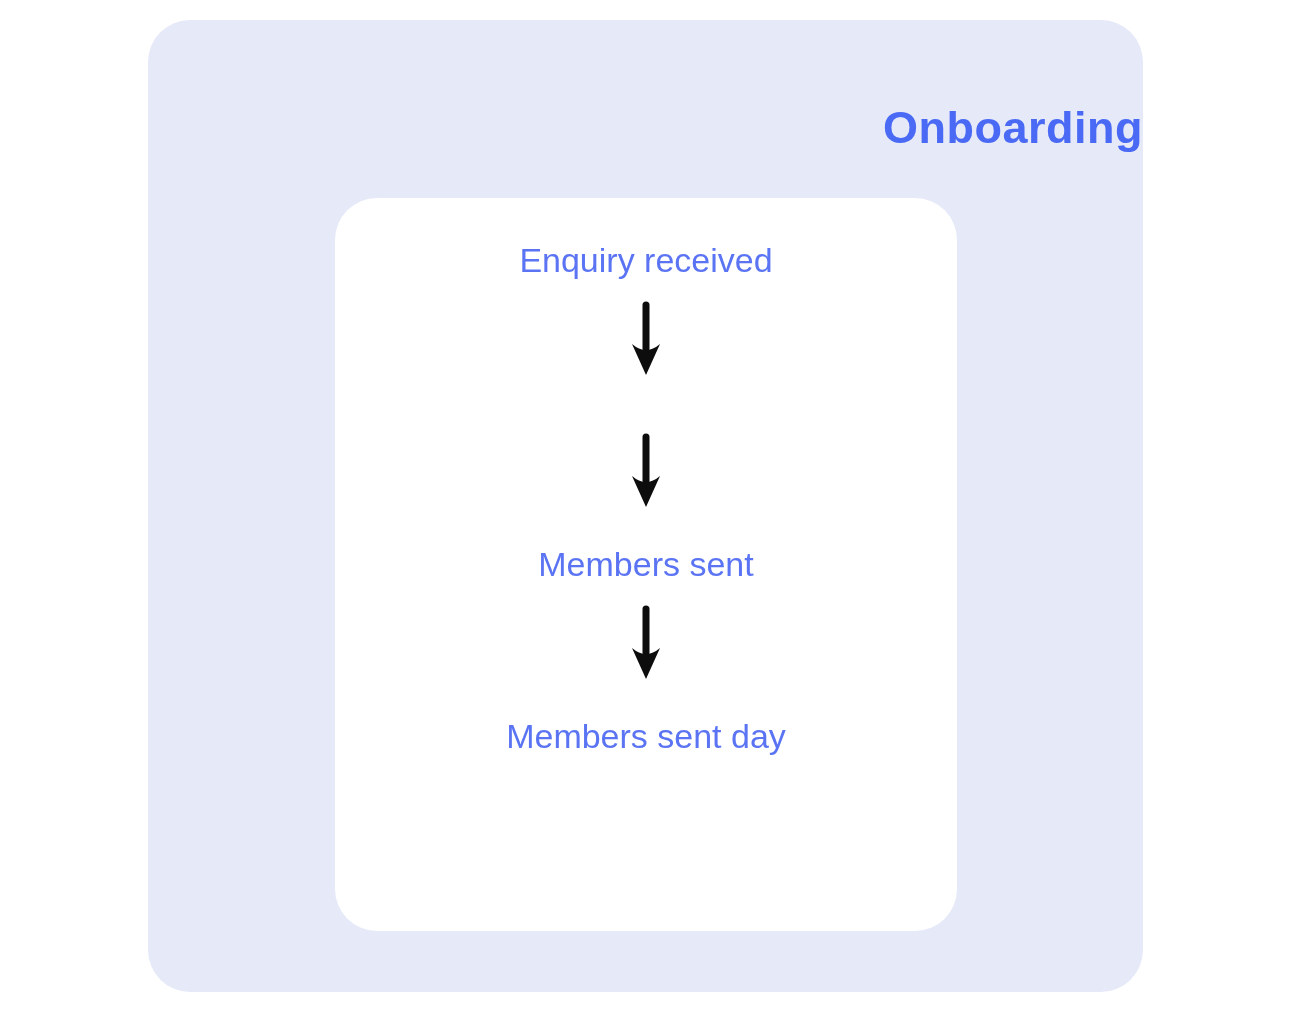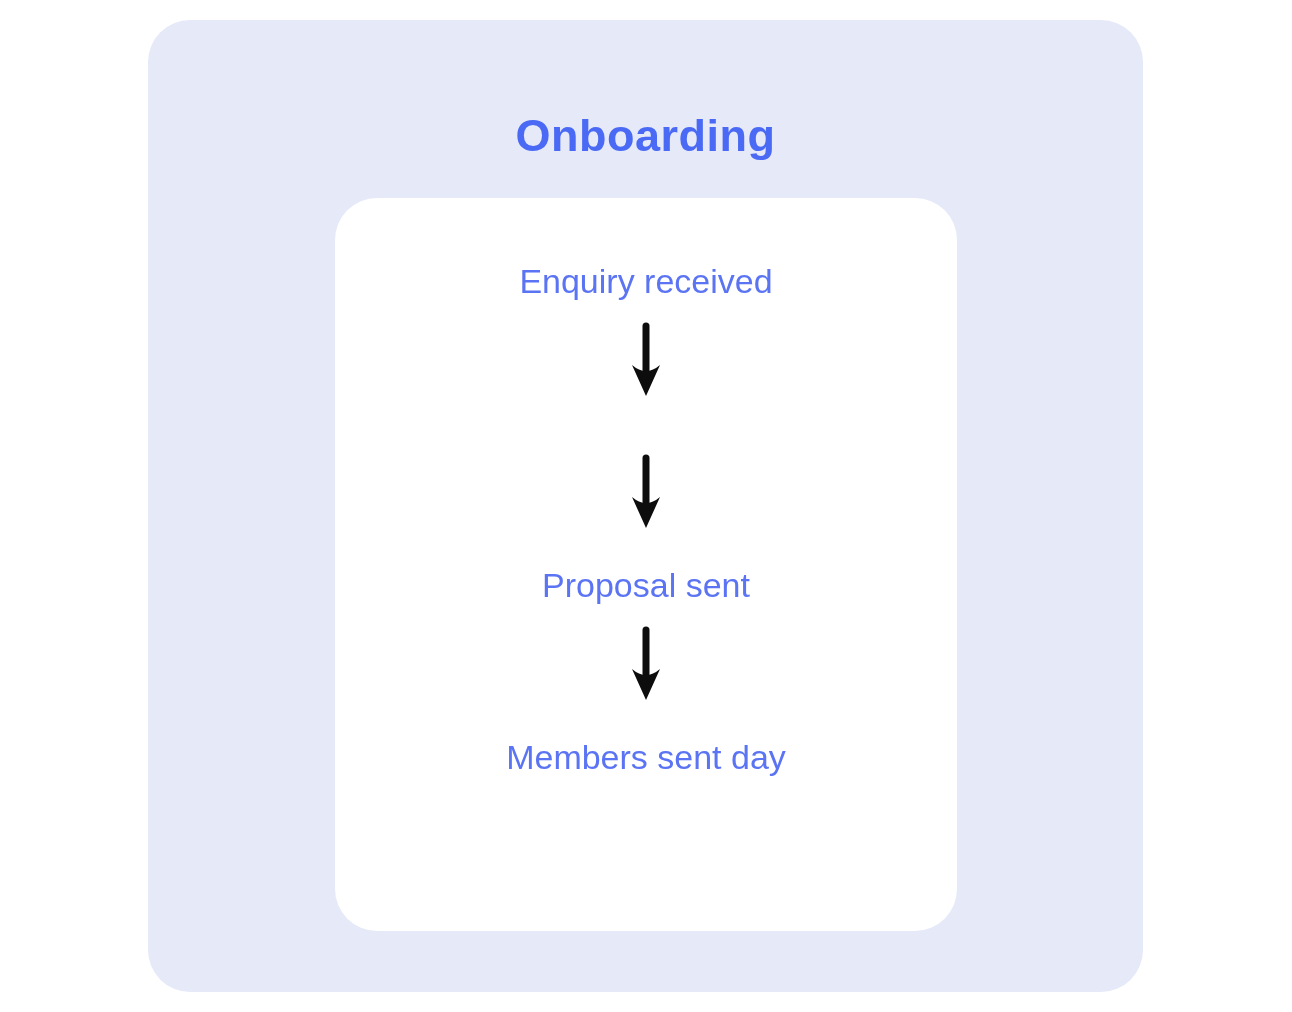--- a/index.html
+++ b/index.html
@@ -19,40 +19,40 @@
     position: absolute;
     left: 148px;
     top: 20px;
     width: 995px;
     height: 972px;
     background: #e6e9f8;
     border-radius: 42px;
   }
   .panel-title {
     position: absolute;
-    top: 93px;
+    top: 85px;
     left: 0;
     width: 100%;
-    text-align: center;
+    text-align: right;
     font-size: 45px;
     line-height: 46px;
     font-weight: bold;
     letter-spacing: 0.5px;
     color: #4a6af5;
   }
   .flow-card {
     position: absolute;
     left: 187px;
     top: 178px;
     width: 622px;
     height: 733px;
     background: #ffffff;
     border-radius: 42px;
     box-sizing: border-box;
-    padding-top: 63px;
+    padding-top: 42px;
     display: flex;
     flex-direction: column;
     align-items: center;
   }
   .step-label {
     font-size: 34px;
     line-height: 40px;
     color: #5b74f3;
     white-space: nowrap;
   }
@@ -87,21 +87,21 @@
       </div>
 
 
       <div class="arrow">
         <svg viewBox="0 0 36 76" xmlns="http://www.w3.org/2000/svg">
           <line x1="18" y1="4" x2="18" y2="52" stroke="#0d0d0d" stroke-width="7" stroke-linecap="round"></line>
           <path d="M18 74 L4 43 Q18 55 32 43 Z" fill="#0d0d0d"></path>
         </svg>
       </div>
 
-      <div class="step-label">Proposal sent</div>
+      <div class="step-label">Members sent</div>
 
       <div class="arrow">
         <svg viewBox="0 0 36 76" xmlns="http://www.w3.org/2000/svg">
           <line x1="18" y1="4" x2="18" y2="52" stroke="#0d0d0d" stroke-width="7" stroke-linecap="round"></line>
           <path d="M18 74 L4 43 Q18 55 32 43 Z" fill="#0d0d0d"></path>
         </svg>
       </div>
 
       <div class="step-label">Members sent day</div>
 

